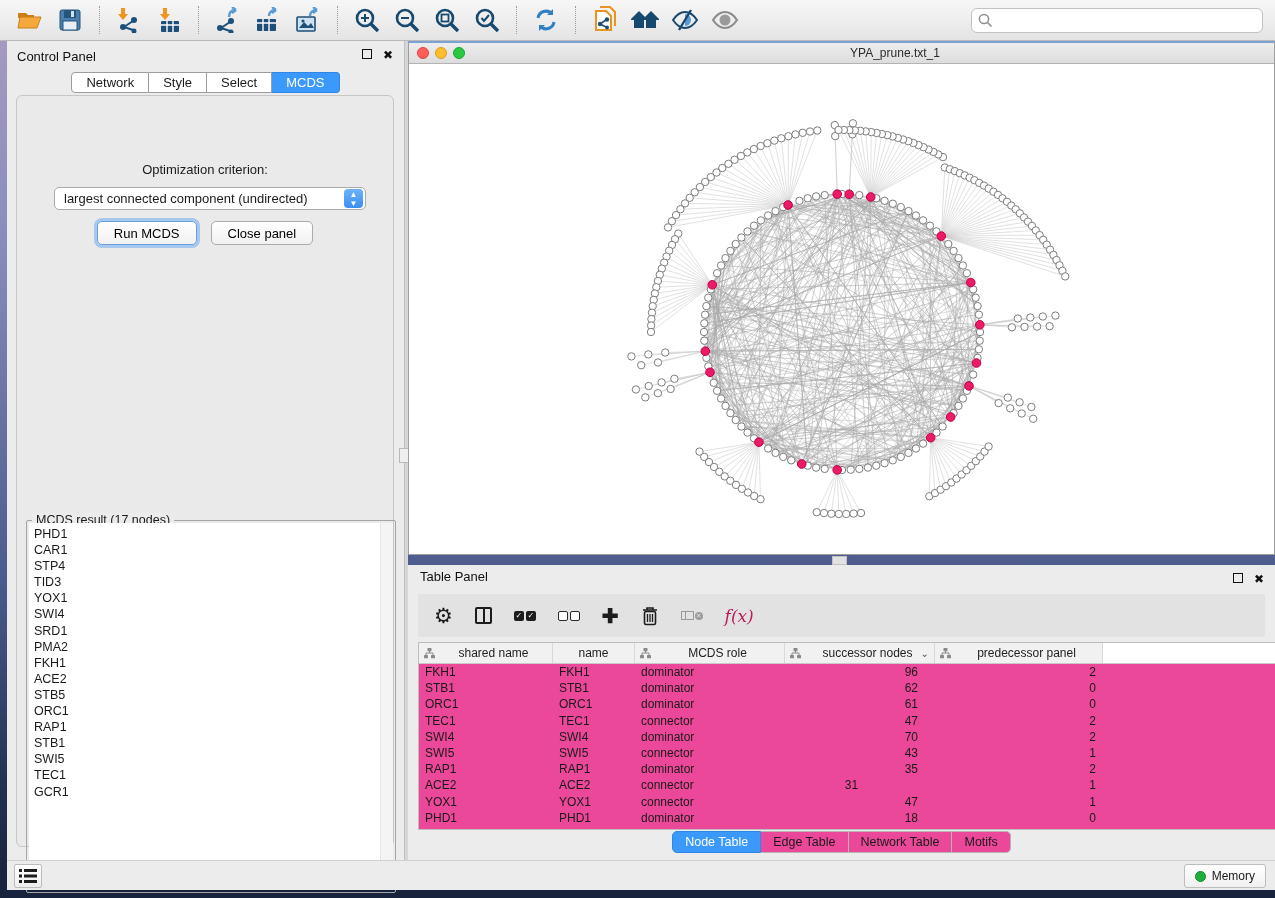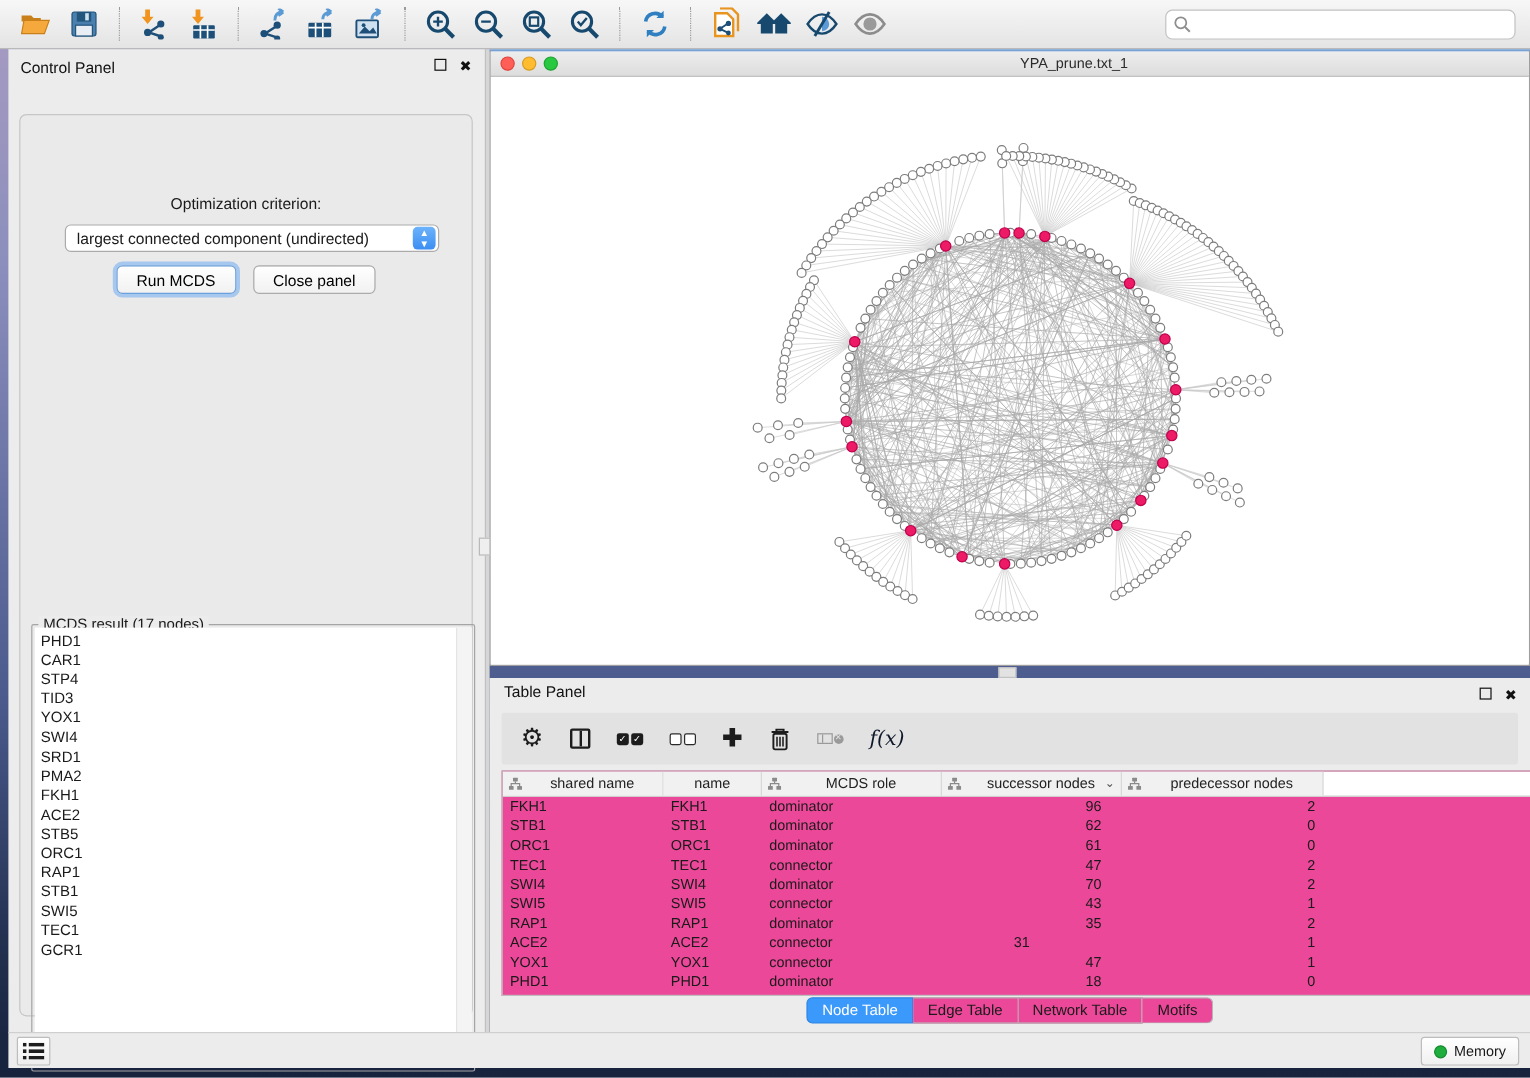--- a/index.html
+++ b/index.html
@@ -84,21 +84,21 @@
     border-radius:2px; display:flex; align-items:center; padding-left:16px; gap:22px; }
   .tpi { height:22px; display:flex; align-items:center; justify-content:center; color:#1c1c1c; }
   .gear { font-size:21px; line-height:21px; }
   .colsplit { width:17px; height:17px; border:2px solid #1c1c1c; border-radius:2px; position:relative; }
   .colsplit:after { content:""; position:absolute; left:50%; top:0; bottom:0; width:2px; background:#1c1c1c; }
   .ckpair { display:flex; gap:2px; }
   .ck { width:10px; height:10px; border-radius:2px; background:#1c1c1c; color:#fff; font-size:8px;
     line-height:10px; text-align:center; }
   .ck.empty { background:#fff; border:1.5px solid #2a2a2a; }
   .plus { font-size:20px; font-weight:bold; }
-  .fx { font-family:"DejaVu Serif", serif; font-style:italic; font-size:17px; color:#0f172a; }
+  .fx { font-family:"DejaVu Serif", serif; font-style:italic; font-size:17px; color:#be185d; }
   .delcol { display:flex; align-items:center; gap:1px; color:#9a9a9a; }
   .minigrid { width:13px; height:9px; border:1.4px solid #9a9a9a; position:relative; }
   .minigrid:after { content:""; position:absolute; left:3px; top:0; bottom:0; width:1.2px; background:#9a9a9a; }
   .delcol .x { width:8px; height:8px; border-radius:50%; background:#9a9a9a; color:#e2e2e2;
     font-size:7px; line-height:8px; text-align:center; }
 
   .grid { position:absolute; left:10px; top:77px; width:989px; height:188px; background:#ec4899;
     border:1px solid #bdbdbd; overflow:hidden; }
   .ghead { display:flex; height:21px; background:#fff; border-bottom:1px solid #c9c9c9; }
   .gh { background:#f1f1f1; border-right:1px solid #d8d8d8; display:flex; align-items:center;
@@ -279,20 +279,26 @@
     <input placeholder="" style="">
   </div>
 </div>
 
 <div class="cp">
   <div class="panel-head panel-title">Control Panel</div>
   <div class="float-x">
     <div class="wbtn float"></div>
     <div class="wbtn">✖</div>
   </div>
+  <div class="cp-tabs" id="cp-tabs">
+      <div class="cptab">Network</div>
+      <div class="cptab">Style</div>
+      <div class="cptab">Select</div>
+      <div class="cptab active">MCDS</div>
+    </div>
   <div class="cp-inner">
     <div class="opt-label">Optimization criterion:</div>
     <div class="opt-select">
       <span class="sel-text">largest connected component (undirected)</span>
       <span class="sel-stepper">
           <span>▲</span>
           <span>▼</span>
         </span>
     </div>
     <div class="cp-buttons">
@@ -1294,21 +1300,21 @@
         </div>
         <div class="gh" style="width: 168px;">
           <svg class="tree" width="11" height="11" viewBox="0 0 11 11">
             <g fill="#8a8a8a">
               <rect x="3.5" y="0" width="4" height="3.2" rx="0.5"></rect>
               <rect x="0" y="7" width="4" height="3.2" rx="0.5"></rect>
               <rect x="7" y="7" width="4" height="3.2" rx="0.5"></rect>
             </g>
             <path d="M5.5 3v2M2 7V5h7v2" fill="none" stroke="#8a8a8a"></path>
           </svg>
-          <span class="lbl">predecessor nodes</span>
+          <span class="lbl">predecessor panel</span>
         </div>
       </div>
     <div id="grid-rows">
         <div class="grow">
           <div class="gc" style="width: 134px; text-align: left; padding: 0px 0px 0px 6px;">FKH1</div>
           <div class="gc" style="width: 82px; text-align: left; padding: 0px 0px 0px 6px;">FKH1</div>
           <div class="gc" style="width: 150px; text-align: left; padding: 0px 0px 0px 6px;">dominator</div>
           <div class="gc" style="width: 150px; text-align: right; padding: 0px 17px 0px 0px;">96</div>
           <div class="gc" style="width: 168px; text-align: right; padding: 0px 7px 0px 0px;">2</div>
         </div>

